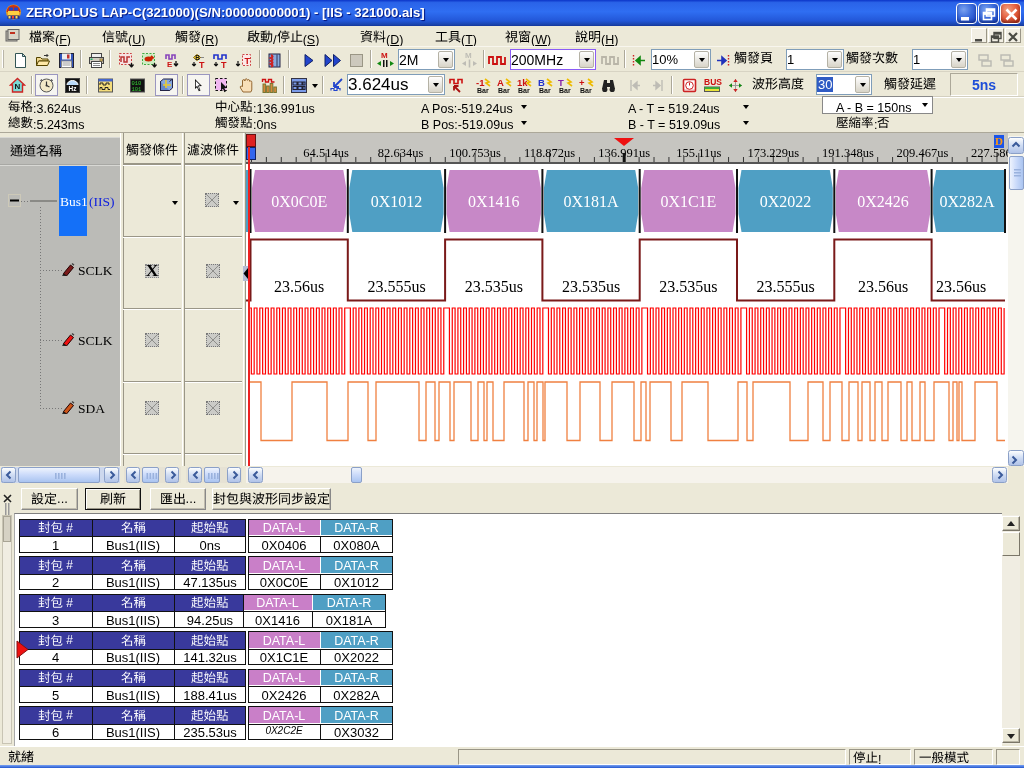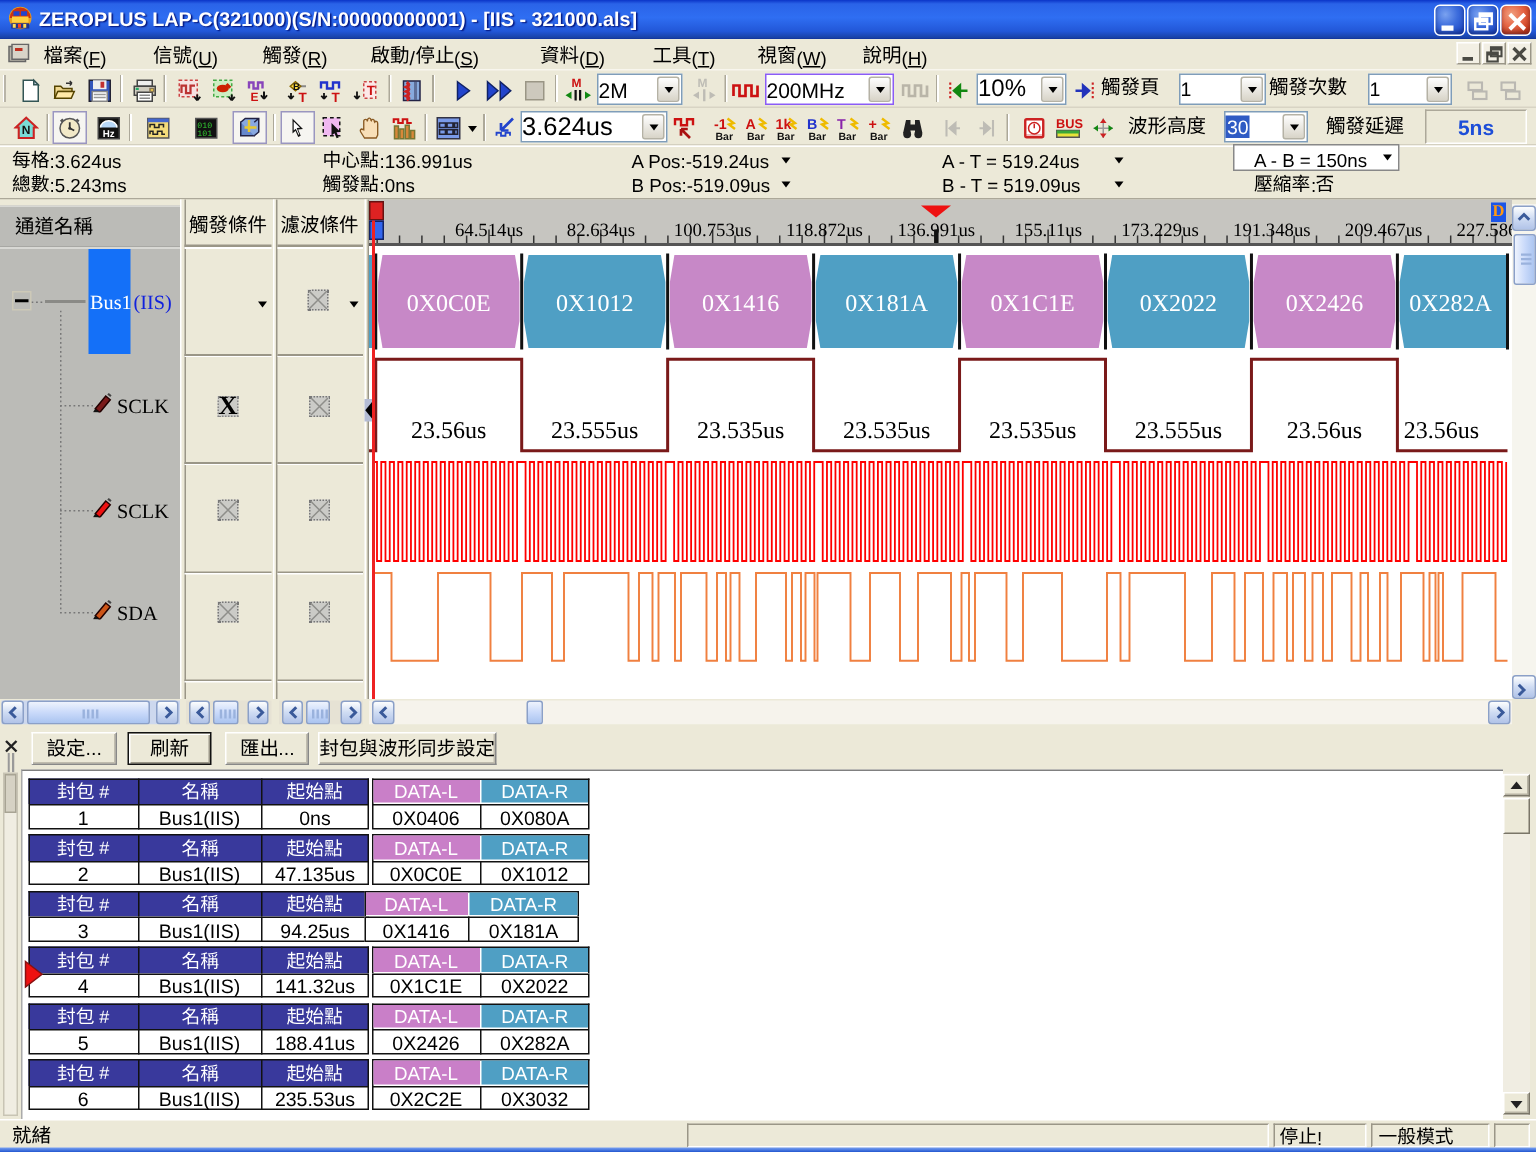--- a/index.html
+++ b/index.html
@@ -309,21 +309,21 @@
     </svg>
   </div>
 <div class="sep" style="left:624px;top:50px;width:2px;height:18px;"></div>
 <div style="left:630px;top:49px;width:19px;height:22px;display:flex;align-items:center;justify-content:center;">
     <svg width="17" height="15" viewBox="0 0 17 15">
       <path d="M14 7.5 h-9 M5 7.5 l4 -3.5 v7 z" stroke="#118811" fill="#118811" stroke-width="1.6"></path>
       <path d="M2.5 2 v11" stroke="#cc2222" stroke-width="1.4" stroke-dasharray="1.5 1.5"></path>
     </svg>
   </div>
 <div style="left:651px;top:49px;width:60px;height:21px;background:#fff;border:1px solid #7f9db9;display:flex;align-items:center;">
-    <span class="tx" style="font-size:16px">10%</span>
+    <span class="tx" style="font-size:13px">10%</span>
     <span class="cbtn">
       <span class="arr"></span>
     </span>
   </div>
 <div style="left:713px;top:49px;width:19px;height:22px;display:flex;align-items:center;justify-content:center;">
     <svg width="17" height="15" viewBox="0 0 17 15">
       <path d="M3 7.5 h9 M12 7.5 l-4 -3.5 v7 z" stroke="#2233bb" fill="#2233bb" stroke-width="1.6"></path>
       <path d="M14.5 2 v11" stroke="#cc2222" stroke-width="1.4" stroke-dasharray="1.5 1.5"></path>
     </svg>
   </div>
@@ -1181,21 +1181,21 @@
 <div style="left:248px;top:708.5px;width:72px;height:14px;text-align:center;color:#fff;font-size:12.5px;">DATA-L</div>
 <div style="left:320px;top:708.5px;width:73px;height:14px;text-align:center;color:#fff;font-size:12.5px;">DATA-R</div>
 <div style="left:19px;top:723.5px;width:227px;height:16.5px;background:#fff;border:1.5px solid #111;border-top:1px solid #111;"></div>
 <div style="left:248px;top:723.5px;width:145px;height:16.5px;background:#fff;border:1.5px solid #111;border-top:1px solid #111;"></div>
 <div style="left:92px;top:723.5px;width:1px;height:16.5px;background:#111;"></div>
 <div style="left:174px;top:723.5px;width:1px;height:16.5px;background:#111;"></div>
 <div style="left:320px;top:723.5px;width:1px;height:16.5px;background:#111;"></div>
 <div style="left:19px;top:725.0px;width:73px;height:14px;text-align:center;font-size:13px;color:#000;">6</div>
 <div style="left:92px;top:725.0px;width:82px;height:14px;text-align:center;font-size:13px;color:#000;">Bus1(IIS)</div>
 <div style="left:174px;top:725.0px;width:72px;height:14px;text-align:center;font-size:13px;color:#000;">235.53us</div>
-<div style="left:248px;top:725.0px;width:72px;height:14px;text-align:center;font-size:13px;color:#000;">0X2C2E</div>
+<div style="left:248px;top:725.0px;width:72px;height:14px;text-align:center;font-size:10px;color:#000;font-style:italic;">0X2C2E</div>
 <div style="left:320px;top:725.0px;width:73px;height:14px;text-align:center;font-size:13px;color:#000;">0X3032</div>
 <div style="left:16px;top:640px;width:13px;height:19px;"><svg width="13" height="19">
       <path d="M1 1 L12 9.5 L1 18 z" fill="#ee1111" stroke="#881111"></path>
     </svg></div>
 <div style="left:0px;top:746px;width:1024px;height:22px;background:#ece9d8;border-top:1px solid #fff;"></div>
 <div style="left:8px;top:749.5px;height:16px;"><svg class="cj " width="26" height="14" viewBox="0 0 26 14" style="fill:#000">
       <use href="#g5c31" transform="translate(0,11.4) scale(0.013,-0.013)"></use>
       <use href="#g7dd2" transform="translate(13,11.4) scale(0.013,-0.013)"></use>
     </svg></div>
 <div style="left:458px;top:749px;width:388px;height:16px;border:1px solid #9a9687;border-right-color:#fff;border-bottom-color:#fff;"></div>

